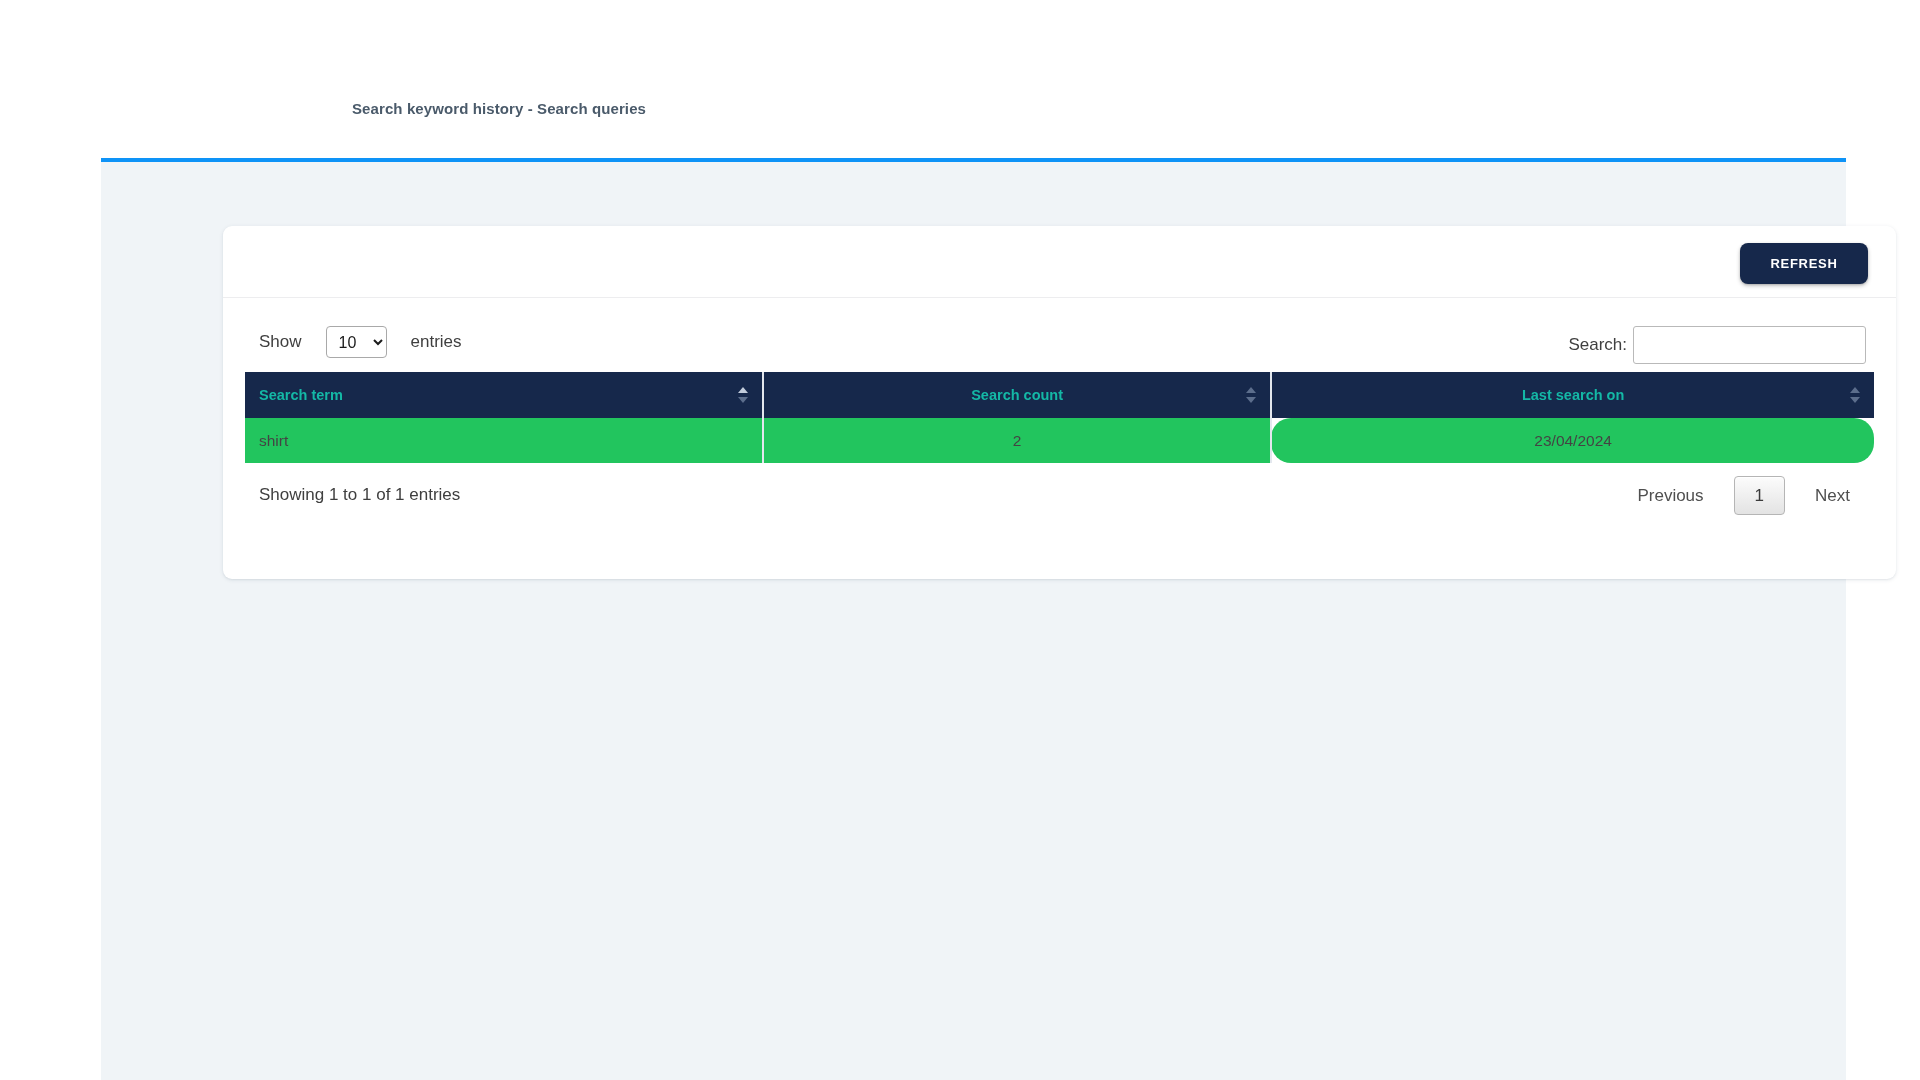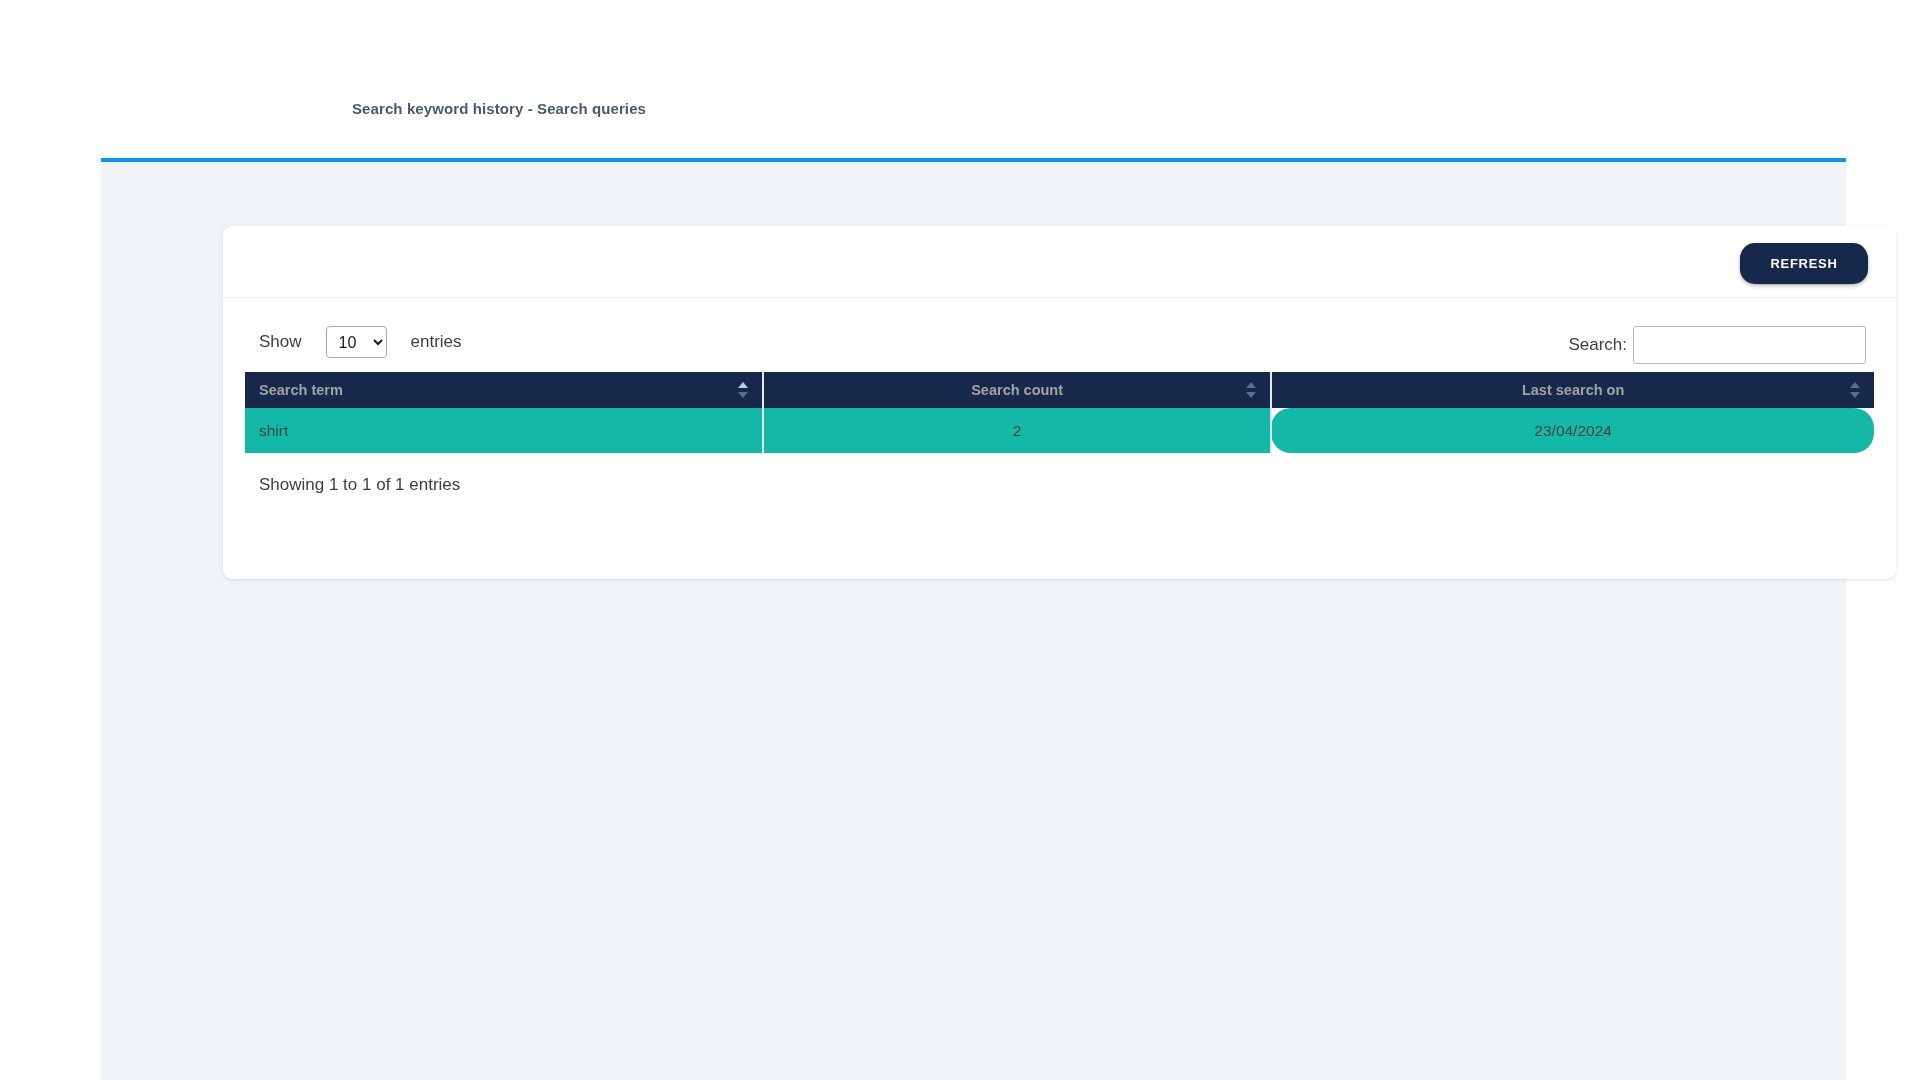--- a/index.html
+++ b/index.html
@@ -56,21 +56,21 @@
   }
   .refresh-btn {
     position: absolute;
     right: 28px;
     top: 17px;
     min-width: 128px;
     height: 41px;
     background: #16284b;
     color: #ffffff;
     border: none;
-    border-radius: 15px;
+    border-radius: 8px;
     font-family: "Liberation Sans", sans-serif;
     font-size: 13px;
     font-weight: bold;
     letter-spacing: 0.7px;
     cursor: pointer;
     box-shadow: 0 2px 4px rgba(0,0,0,0.22), 0 1px 2px rgba(0,0,0,0.15);
     padding: 0 18px;
   }
 
   
@@ -132,24 +132,24 @@
   }
 
   
   table.data-table {
     width: 100%;
     border-collapse: collapse;
     table-layout: fixed;
   }
   table.data-table thead th {
     background: #16284b;
-    color: #a3a3a3;
+    color: #14b8a6;
     font-size: 14.5px;
     font-weight: bold;
-    height: 36px;
+    height: 46px;
     padding: 0 12px;
     position: relative;
     border-right: 2px solid #e3e7ee;
     text-align: center;
     vertical-align: middle;
   }
   table.data-table thead th:last-child { border-right: none; }
   table.data-table thead th.col-term { text-align: left; padding-left: 14px; }
 
   .sort-ind {
@@ -167,21 +167,21 @@
     width: 0; height: 0;
     border-left: 5px solid transparent;
     border-right: 5px solid transparent;
     display: block;
   }
   .sort-ind i.up   { top: 1px;    border-bottom: 6px solid #5c6e8c; }
   .sort-ind i.down { bottom: 1px; border-top:    6px solid #5c6e8c; }
   .sort-ind.asc i.up { border-bottom-color: #c2ccdb; }
 
   table.data-table tbody td {
-    background: #14b8a6;
+    background: #22c55e;
     color: #444444;
     font-size: 15.5px;
     height: 45px;
     padding: 1px 12px;
     text-align: center;
     border-right: 2px solid #e3e7ee;
     vertical-align: middle;
   }
   table.data-table tbody td:last-child { border-right: none; border-radius: 20px; }
   table.data-table tbody td.col-term { text-align: left; padding-left: 14px; }
@@ -289,17 +289,22 @@
           <tr>
             <td class="col-term">shirt</td>
             <td>2</td>
             <td>23/04/2024</td>
           </tr>
         </tbody>
       </table>
 
       <div class="table-footer">
         <div class="table-info">Showing 1 to 1 of 1 entries</div>
+        <div class="pagination">
+          <span class="page-btn">Previous</span>
+          <span class="page-btn num">1</span>
+          <span class="page-btn">Next</span>
+        </div>
       </div>
 
     </div>
   </div>
 </div>
 
 </body></html>

